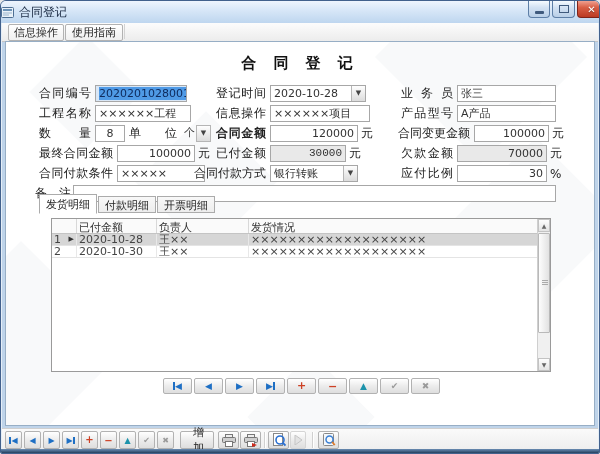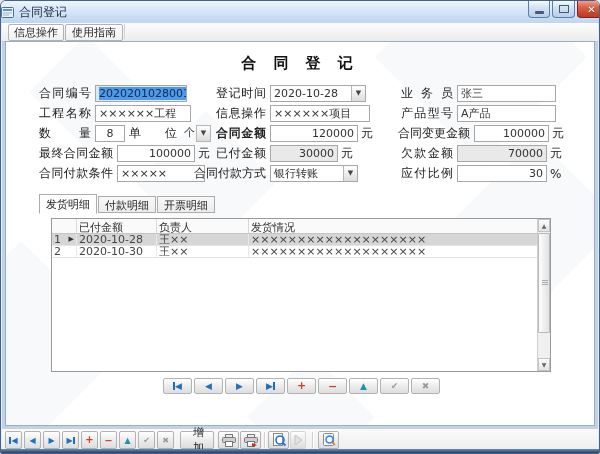--- a/index.html
+++ b/index.html
@@ -159,21 +159,21 @@
     <span class="suffix">元</span>
   </div>
 
   <div class="fitem" style="left:38px;top:144px;justify-content:flex-end;">
     <span class="flabel" style="width:74px;">最终合同金额</span>
     <span class="fld num" style="width:78px;">100000</span>
     <span class="suffix">元</span>
   </div>
   <div class="fitem" style="left:215px;top:144px;">
     <span class="flabel" style="width:50px;">已付金额</span>
-    <span class="fld num ro" style="width:68px;">30000</span>
+    <span class="fld num ro" style="width:76px;font-family:Liberation Mono, monospace;">30000</span>
     <span class="suffix">元</span>
   </div>
   <div class="fitem" style="left:400px;top:144px;">
     <span class="flabel" style="width:52px;">欠款金额</span>
     <span class="fld num ro" style="width:90px;">70000</span>
     <span class="suffix">元</span>
   </div>
 
   <div class="fitem" style="left:38px;top:164px;">
     <span class="flabel" style="width:74px;">合同付款条件</span>
@@ -184,20 +184,24 @@
     <span class="fld combo" style="width:88px;"><span>银行转账</span><span class="arr">
           <span>▼</span>
         </span></span>
   </div>
   <div class="fitem" style="left:400px;top:164px;">
     <span class="flabel" style="width:52px;">应付比例</span>
     <span class="fld num" style="width:90px;">30</span>
     <span class="suffix">%</span>
   </div>
 
+  <div class="fitem" style="left:34px;top:184px;">
+    <span class="flabel" style="width:34px;">备　注</span>
+    <span class="fld" style="width:483px;"></span>
+  </div>
 
   <div class="tab active" style="left:38px;"><span>发货明细</span></div>
   <div class="tab" style="left:97px;"><span>付款明细</span></div>
   <div class="tab" style="left:156px;"><span>开票明细</span></div>
 
   <div class="grid">
     <div class="ghead">
       <div class="gc-num"></div>
       <div class="gc-date">已付金额</div>
       <div class="gc-person">负责人</div>

